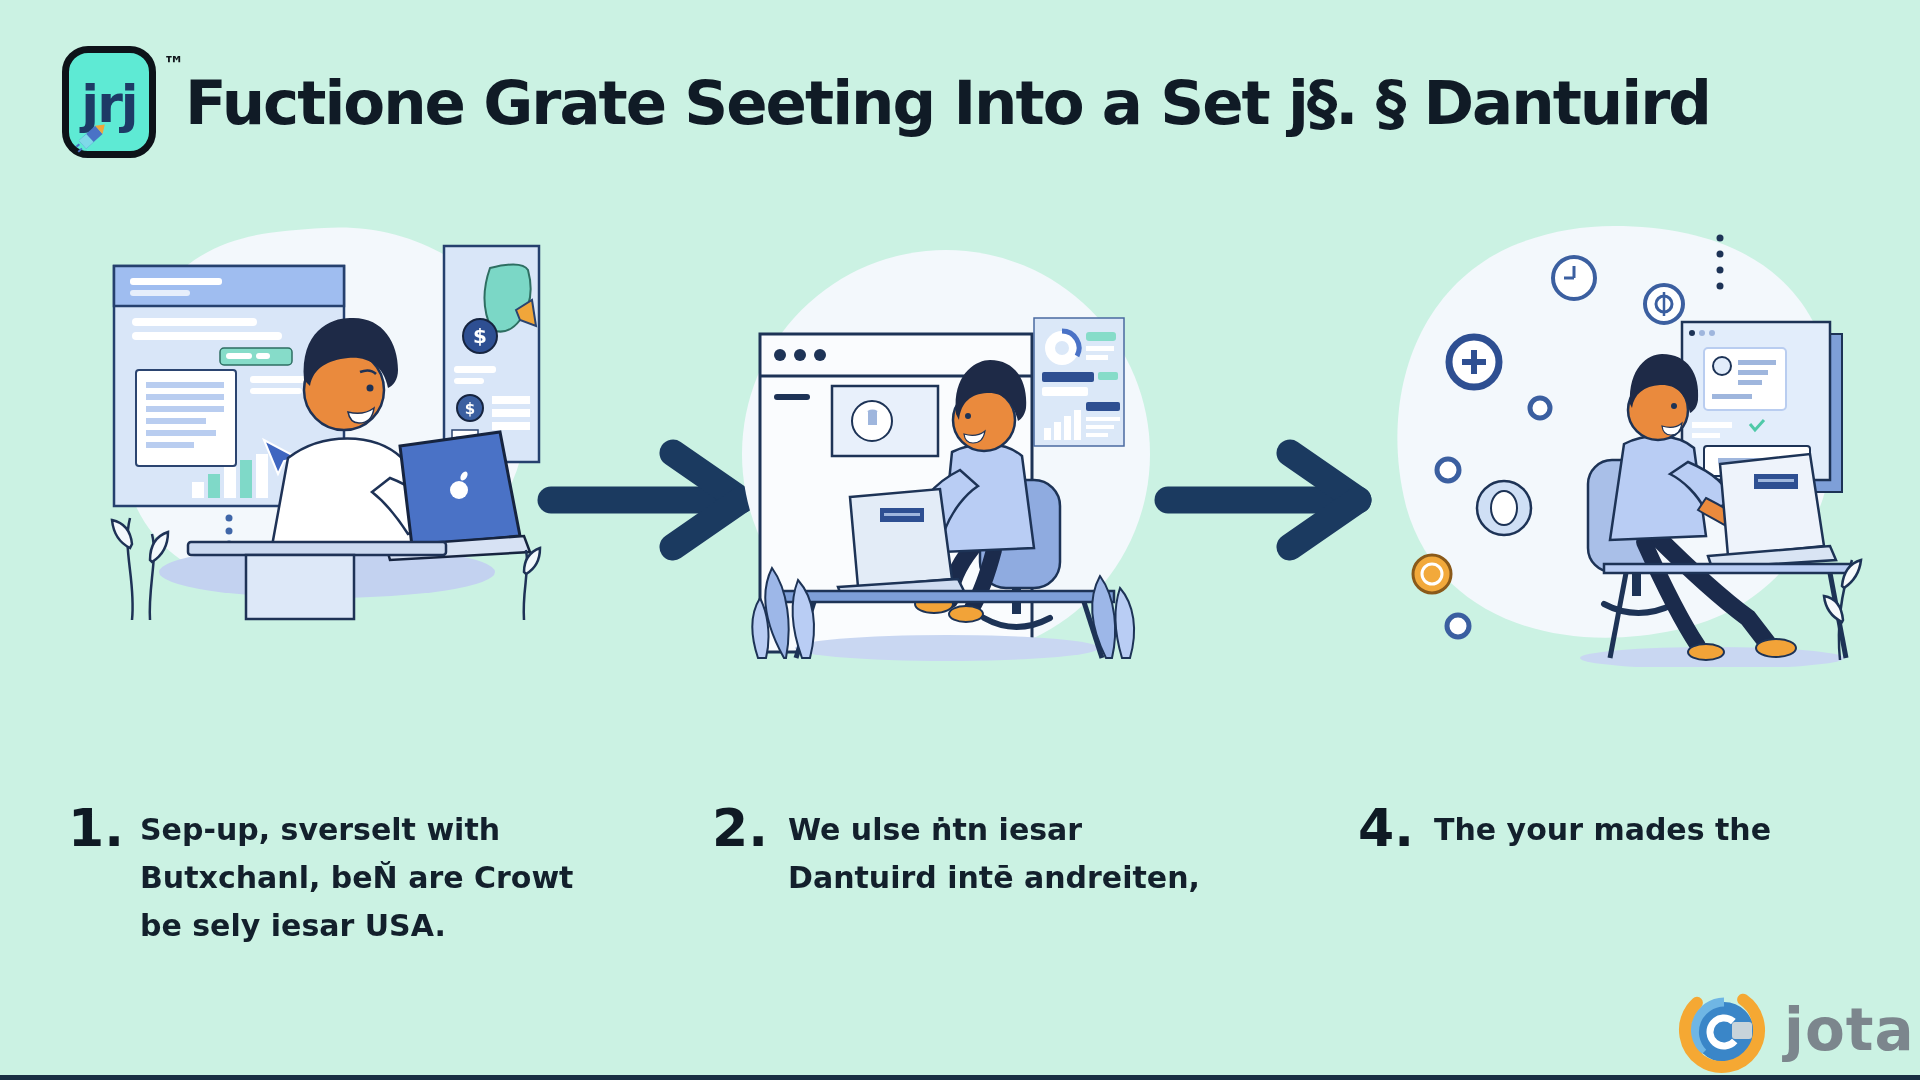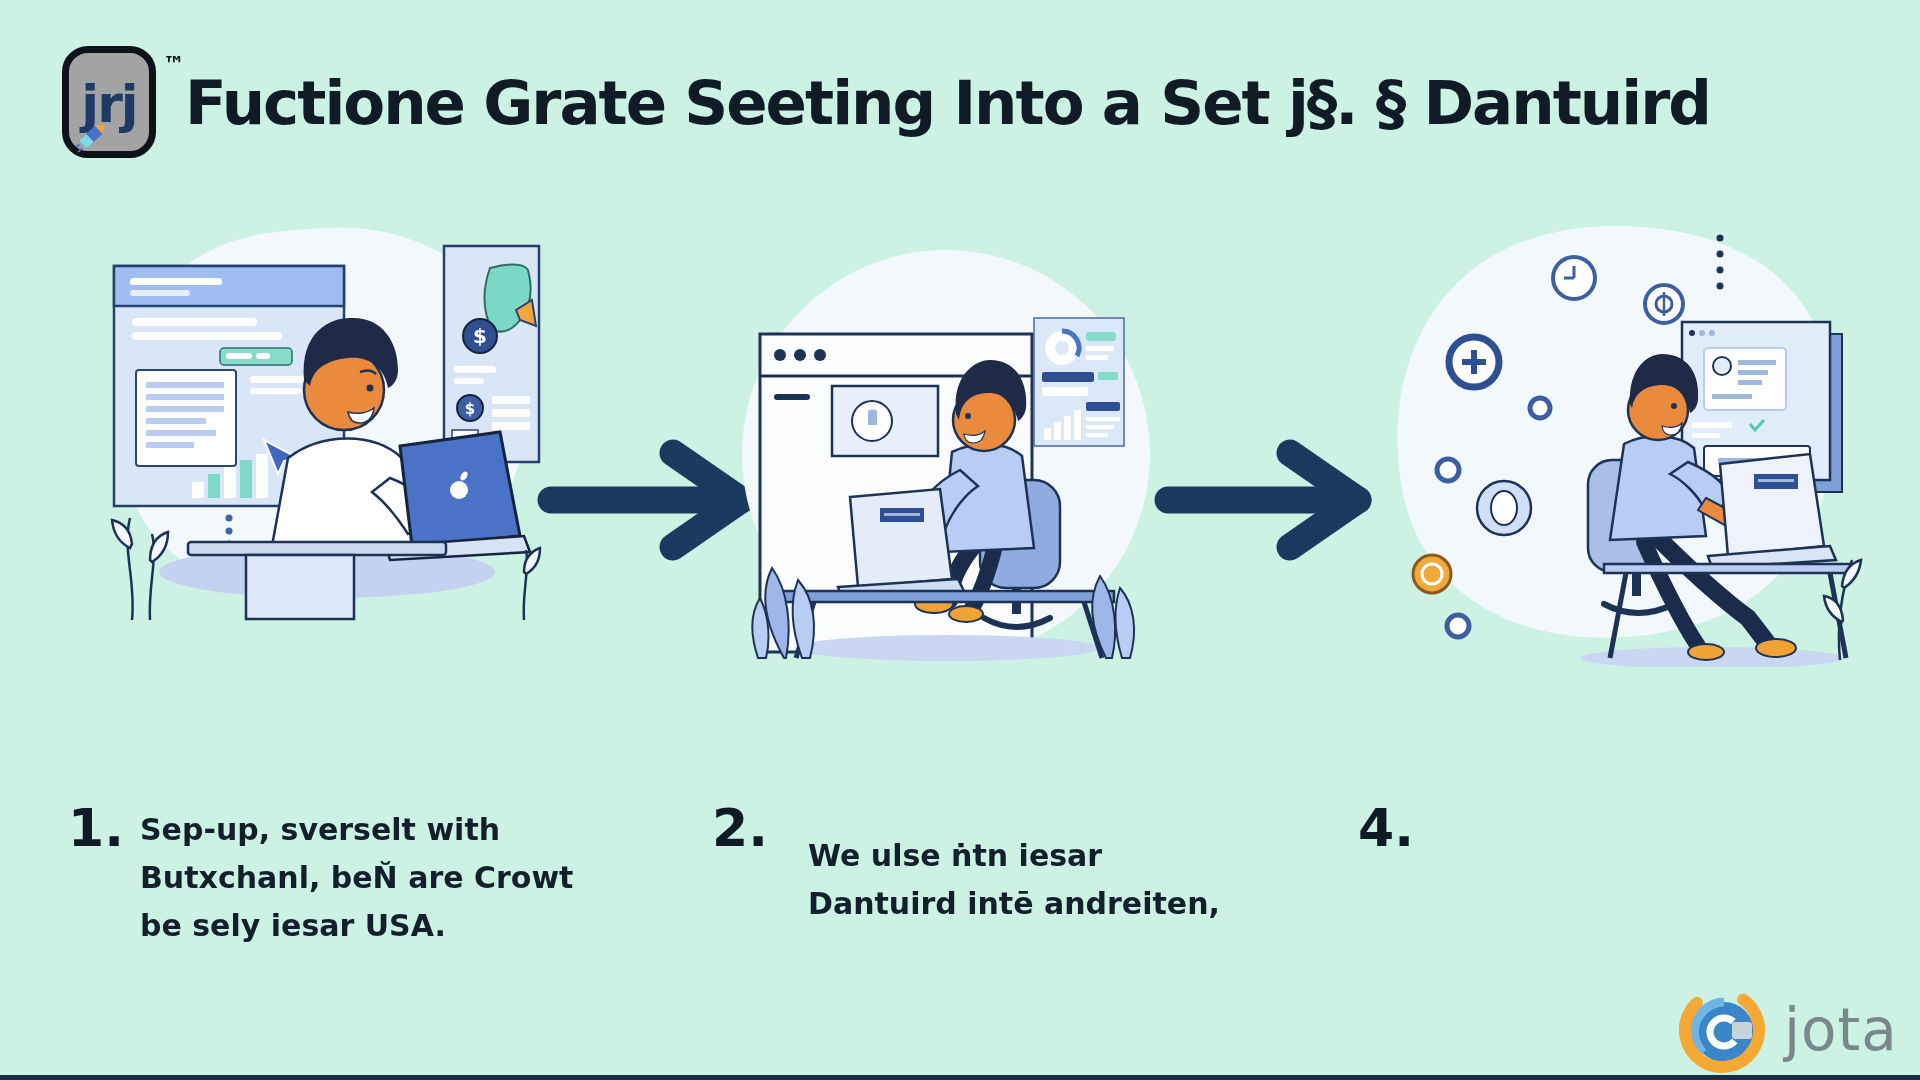--- a/index.html
+++ b/index.html
@@ -1,46 +1,46 @@
 <!DOCTYPE html>
 <html><head>
 <meta charset="utf-8">
 <style>
   html,body{margin:0;padding:0;}
   body{width:1920px;height:1080px;overflow:hidden;font-family:"DejaVu Sans","Liberation Sans",sans-serif;}
   .canvas{position:relative;width:1920px;height:1080px;background:#cbf2e3;}
 
   
-  .logo-badge{position:absolute;left:62px;top:46px;width:94px;height:112px;background:#a3a3a3;
+  .logo-badge{position:absolute;left:62px;top:46px;width:94px;height:112px;background:#5eead4;
     border:7px solid #0d1319;border-radius:26px;box-sizing:border-box;display:flex;align-items:center;justify-content:center;}
   .logo-text{font-weight:bold;font-size:52px;color:#1d3b66;letter-spacing:-2px;margin-top:4px;}
   .logo-pencil{position:absolute;left:2px;bottom:-4px;}
   .tm{position:absolute;left:163px;top:52px;font-size:22px;color:#10151b;font-weight:bold;}
   .title{position:absolute;left:185px;top:52px;width:1640px;font-size:61px;line-height:72px;
     font-weight:bold;color:#101b26;letter-spacing:-2px;white-space:nowrap;margin-top:15px;}
 
   
   .scene{position:absolute;}
   .scene1{left:92px;top:218px;width:455px;height:405px;}
   .scene2{left:722px;top:242px;width:450px;height:420px;}
   .scene3{left:1352px;top:212px;width:515px;height:455px;}
   .arrow{position:absolute;}
   .arrow1{left:535px;top:425px;width:240px;height:150px;}
   .arrow2{left:1152px;top:425px;width:240px;height:150px;}
 
   
   .step-number{position:absolute;font-size:52px;font-weight:800;color:#0f1a24;}
   .step-lines{position:absolute;font-size:30px;line-height:48px;font-weight:600;color:#13202c;}
   .n1{left:68px;top:798px;} .t1{left:140px;top:806px;}
-  .n2{left:712px;top:798px;} .t2{left:808px;top:806px;margin-top:26px;}
+  .n2{left:712px;top:798px;} .t2{left:788px;top:806px;}
   .n3{left:1358px;top:798px;} .t3{left:1434px;top:806px;}
 
   
   .jota{position:absolute;left:1678px;top:982px;display:flex;align-items:center;gap:12px;}
-  .jota-text{font-size:58px;font-weight:normal;color:#7c868d;letter-spacing:1px;}
+  .jota-text{font-size:58px;font-weight:bold;color:#7c868d;letter-spacing:1px;}
 
   .bottom-bar{position:absolute;left:0;bottom:0;width:1920px;height:5px;background:#1a2e43;}
 </style>
 </head>
 <body>
 
 <div class="canvas">
 
   <div class="logo-badge">
     <span class="logo-text">jrj</span>
@@ -344,20 +344,21 @@
     <div>Butxchanl, beN̆ are Crowt</div>
     <div>be sely iesar USA.</div>
   </div>
   <div class="step-number n2">2.</div>
   <div class="step-lines t2">
     <div>We ulse ṅtn iesar</div>
     <div>Dantuird intē andreiten,</div>
   </div>
   <div class="step-number n3">4.</div>
   <div class="step-lines t3">
+    <div>The your mades the</div>
   </div>
 
   <div class="jota">
     <svg width="94" height="96" viewBox="0 0 94 96">
       <circle cx="46" cy="50" r="30" fill="#3a86c8"></circle>
       <path d="M46,20 a30,30 0 0 0 -21,51" fill="none" stroke="#6fb6e4" stroke-width="9"></path>
       <circle cx="46" cy="50" r="14" fill="none" stroke="#ffffff" stroke-width="7" stroke-dasharray="66 22" transform="rotate(40 46 50)"></circle>
       <rect x="54" y="40" width="20" height="17" rx="3" fill="#c8d4da"></rect>
       <circle cx="44" cy="48" r="37" fill="none" stroke="#f5a833" stroke-width="12" stroke-dasharray="182 50" stroke-linecap="round" transform="rotate(-55 44 48)"></circle>
     </svg>

